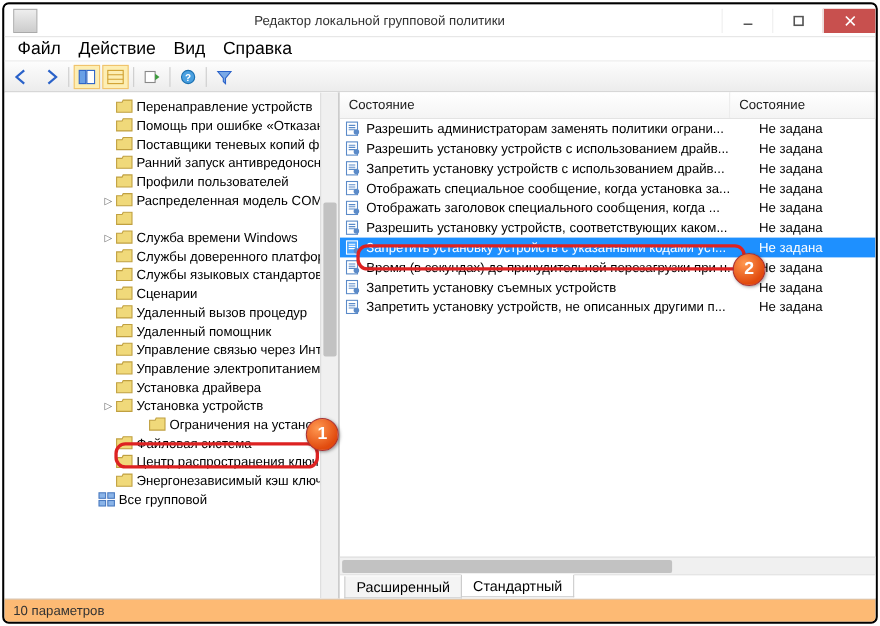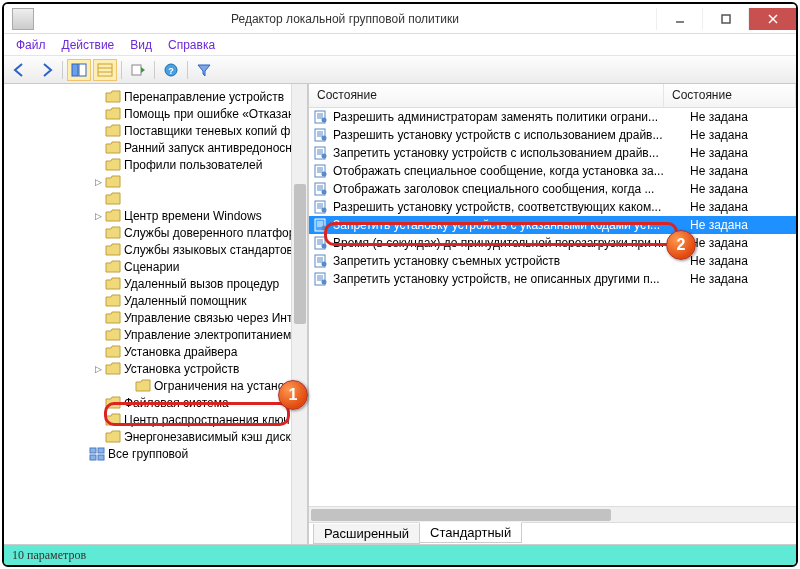--- a/index.html
+++ b/index.html
@@ -10,21 +10,21 @@
 
 .titlebar { height: 30px; background: #fff; border-bottom: 1px solid #ddd; display: flex; align-items: center; }
 .titlebar .icon { width: 22px; height: 22px; margin-left: 8px; background: linear-gradient(#eee,#ccc); border: 1px solid #aaa; }
 .titlebar .title { flex: 1; text-align: center; font-size: 12px; color: #333; }
 .wbtn { width: 46px; height: 22px; display: flex; align-items: center; justify-content: center; font-size: 13px; color: #555; border-left: 1px solid #eee; }
 .wbtn.close { background: #c8504e; color: #fff; width: 48px; }
 .wbtn svg { width: 10px; height: 10px; }
 
 
 .menubar { height: 22px; background: #fff; display: flex; align-items: center; padding-left: 4px; border-bottom: 1px solid #e5e5e5; }
-.menubar span { font-size: 12px; padding: 2px 8px; color: #6d28d9; }
+.menubar span { font-size: 16px; padding: 2px 8px; color: #000000; }
 
 
 .toolbar { height: 28px; background: linear-gradient(#fdfdfd,#ececec); border-bottom: 1px solid #c9c9c9; display: flex; align-items: center; padding-left: 4px; gap: 2px; }
 .tbtn { width: 24px; height: 22px; display: flex; align-items: center; justify-content: center; border: 1px solid transparent; }
 .tbtn.active { border: 1px solid #f0c36d; background: #fdeeb3; }
 .tbtn svg { width: 16px; height: 16px; }
 .tsep { width: 1px; height: 18px; background: #ccc; margin: 0 2px; }
 
 
 .main { display: flex; height: 460px; }
@@ -50,21 +50,21 @@
 .pol-icon { width: 16px; height: 16px; margin-right: 4px; display: inline-flex; align-items: center; justify-content: center; flex-shrink: 0; }
 .pol-icon svg { width: 14px; height: 14px; }
 .list-scroll-h { height: 16px; border-top: 1px solid #ddd; background: #f0f0f0; position: relative; }
 .list-scroll-h .thumb { position: absolute; top: 2px; left: 2px; height: 12px; width: 300px; background: #c2c2c2; border-radius: 2px; }
 
 .tabs { height: 22px; display: flex; align-items: flex-end; padding-left: 4px; border-top: 1px solid #ddd; background: #fff; }
 .tab { font-size: 13px; padding: 2px 10px; border: 1px solid #ccc; border-top: none; background: #fff; margin-right: -1px; position: relative; }
 .tab.active { background: #fff; border-top: 1px solid #fff; top: -1px; }
 .tab:not(.active) { background: #f4f4f4; }
 
-.statusbar { height: 22px; border-top: 1px solid #ccc; background: #5eead4; font-size: 12px; padding: 3px 8px; color: #333; font-family: Liberation Serif, serif; }
+.statusbar { height: 22px; border-top: 1px solid #ccc; background: #fdba74; font-size: 12px; padding: 3px 8px; color: #333; }
 
 
 .ann { position: absolute; border: 3px solid #d22; border-radius: 10px; pointer-events: none; }
 .bubble { position: absolute; width: 30px; height: 30px; border-radius: 50%; background: radial-gradient(circle at 35% 30%, #ff9850, #e14a0e 70%); display: flex; align-items: center; justify-content: center; color: #fff; font-weight: bold; font-size: 16px; border: 1px solid #a33; pointer-events: none; box-shadow: 1px 1px 3px rgba(0,0,0,.4); }
 
 .allparams { display: inline-flex; width: 16px; height: 14px; margin-right: 3px; }
 .allparams svg { width: 16px; height: 14px; }
 </style>
 </head>
 <body>
@@ -195,37 +195,38 @@
             </span>
             <span>Профили пользователей</span>
           </div>
           <div class="tree-row" style="padding-left:86px">
             <span class="twig">▷</span>
             <span class="folder">
               <svg viewBox="0 0 16 14">
                 <path d="M1 3 L6 3 L7 1 L15 1 L15 12 L1 12 Z" fill="#f0d97a" stroke="#c0a040"></path>
               </svg>
             </span>
+            <span>Распределенная модель COM</span>
           </div>
           <div class="tree-row" style="padding-left:86px">
             <span class="twig"></span>
             <span class="folder">
               <svg viewBox="0 0 16 14">
                 <path d="M1 3 L6 3 L7 1 L15 1 L15 12 L1 12 Z" fill="#f0d97a" stroke="#c0a040"></path>
               </svg>
             </span>
           </div>
           <div class="tree-row" style="padding-left:86px">
             <span class="twig">▷</span>
             <span class="folder">
               <svg viewBox="0 0 16 14">
                 <path d="M1 3 L6 3 L7 1 L15 1 L15 12 L1 12 Z" fill="#f0d97a" stroke="#c0a040"></path>
               </svg>
             </span>
-            <span>Центр времени Windows</span>
+            <span>Служба времени Windows</span>
           </div>
           <div class="tree-row" style="padding-left:86px">
             <span class="twig"></span>
             <span class="folder">
               <svg viewBox="0 0 16 14">
                 <path d="M1 3 L6 3 L7 1 L15 1 L15 12 L1 12 Z" fill="#f0d97a" stroke="#c0a040"></path>
               </svg>
             </span>
             <span>Службы доверенного платфор</span>
           </div>
@@ -328,21 +329,21 @@
             </span>
             <span>Центр распространения ключ</span>
           </div>
           <div class="tree-row" style="padding-left:86px">
             <span class="twig"></span>
             <span class="folder">
               <svg viewBox="0 0 16 14">
                 <path d="M1 3 L6 3 L7 1 L15 1 L15 12 L1 12 Z" fill="#f0d97a" stroke="#c0a040"></path>
               </svg>
             </span>
-            <span>Энергонезависимый кэш диск</span>
+            <span>Энергонезависимый кэш ключ</span>
           </div>
           <div class="tree-row" style="padding-left:70px">
             <span class="twig"></span>
             <span class="allparams">
               <svg viewBox="0 0 16 14">
                 <rect x="1" y="1" width="6" height="5" fill="#8ab4e8" stroke="#4a7ac0"></rect>
                 <rect x="9" y="1" width="6" height="5" fill="#8ab4e8" stroke="#4a7ac0"></rect>
                 <rect x="1" y="8" width="6" height="5" fill="#8ab4e8" stroke="#4a7ac0"></rect>
                 <rect x="9" y="8" width="6" height="5" fill="#8ab4e8" stroke="#4a7ac0"></rect>
               </svg>

